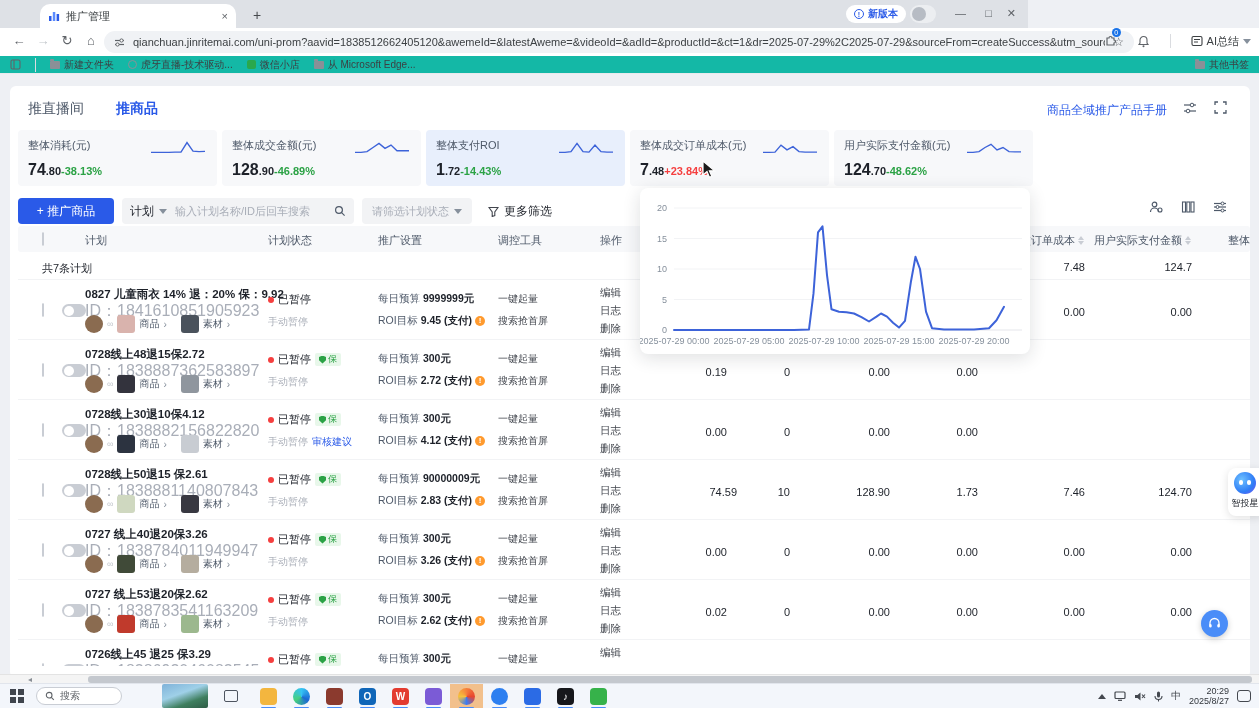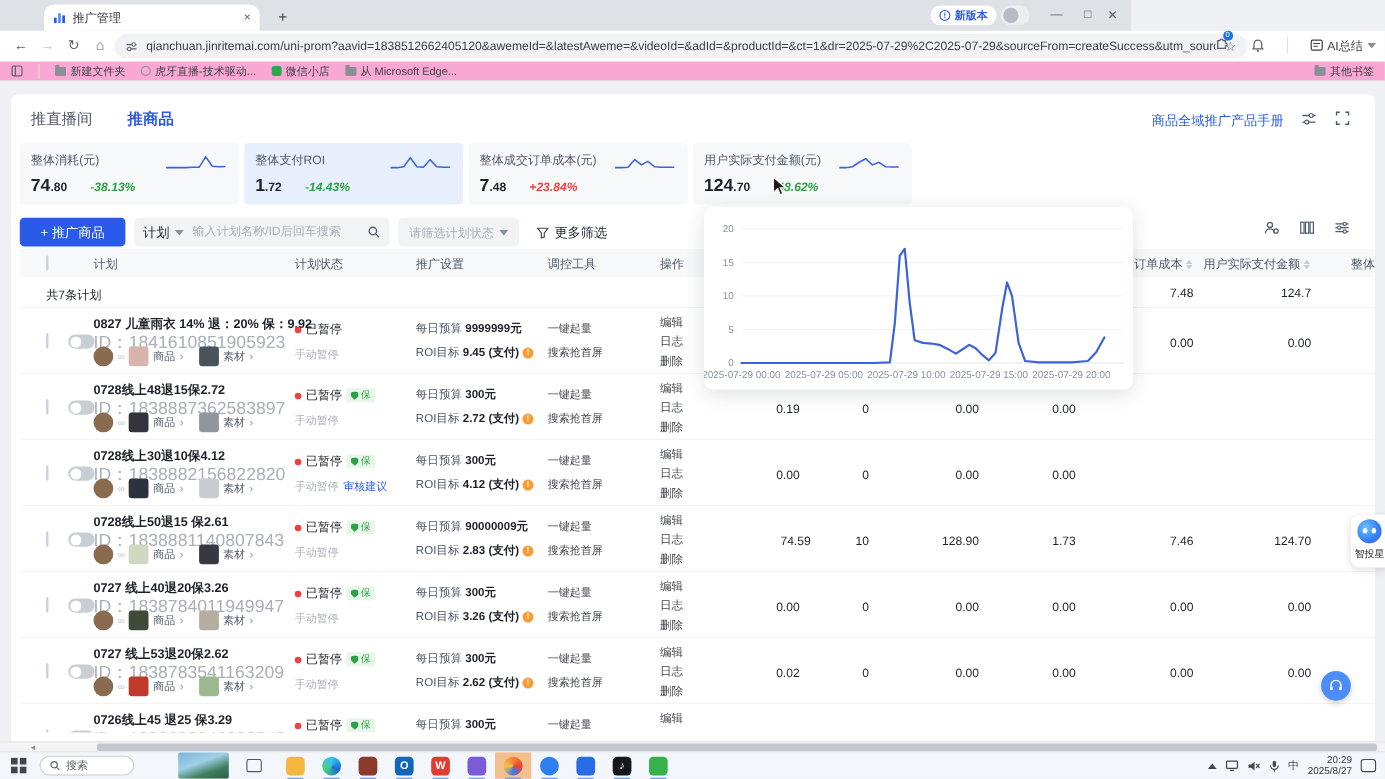--- a/index.html
+++ b/index.html
@@ -24,21 +24,21 @@
   .nav-ic { position:absolute; top:5px; font-size:13px; color:#5f6368; width:18px; text-align:center; }
   .nav-ic.disabled { color:#c3c7cc; }
   .addressbar { position:absolute; left:104px; top:3px; width:1030px; height:22px; background:#f0f2f5; border-radius:11px; display:flex; align-items:center; padding:0 10px; gap:8px; }
   .url { font-size:11px; color:#3c4043; white-space:nowrap; overflow:hidden; flex:1; }
   .star { font-size:12px; color:#5f6368; }
   .chrome-right { position:absolute; right:8px; top:4px; display:flex; align-items:center; gap:20px; }
   .badge { position:absolute; right:-4px; top:-4px; background:#1a73e8; color:#fff; border-radius:50%; width:9px; height:9px; font-size:7px; line-height:9px; text-align:center; }
   .ai-btn { display:flex; align-items:center; gap:4px; font-size:11px; color:#3c4043; }
   .vsep { width:1px; height:14px; background:#dadce0; }
 
-  .bookmarksbar { position:absolute; left:0; top:56px; width:1259px; height:18px; background:#f9a8d4; border-bottom:1px solid #e8eaed; display:flex; align-items:center; padding:0 10px; gap:14px; font-size:10px; color:#3c4043; }
+  .bookmarksbar { position:absolute; left:0; top:56px; width:1259px; height:18px; background:#14b8a6; border-bottom:1px solid #e8eaed; display:flex; align-items:center; padding:0 10px; gap:14px; font-size:10px; color:#3c4043; }
   .bm { display:flex; align-items:center; gap:4px; white-space:nowrap; }
   .bm-spacer { flex:1; }
   .folder-ic { width:10px; height:8px; background:#8a9097; border-radius:1px; position:relative; }
   .folder-ic:before { content:""; position:absolute; left:0; top:-2px; width:4px; height:2px; background:#8a9097; border-radius:1px 1px 0 0; }
   .globe-ic { width:9px; height:9px; border:1px solid #8a9097; border-radius:50%; }
   .green-ic { width:9px; height:9px; background:#2aa84c; border-radius:2px; }
 
   
   .page { position:absolute; left:0; top:74px; width:1259px; height:608px; background:#eef0f4; }
   .panel { position:absolute; left:10px; top:12px; width:1240px; height:592px; background:#fff; border-radius:6px; }
@@ -50,21 +50,21 @@
   .hdr-ic { position:absolute; top:27px; color:#4e5969; }
 
   
   .cards { position:absolute; left:18px; top:56px; display:flex; gap:5px; }
   .card { width:199px; height:56px; background:#f7f8fa; border-radius:4px; padding:8px 10px; position:relative; }
   .card.hl { background:#e8effc; }
   .card .lbl { font-size:11px; color:#4e5969; }
   .card .spark { position:absolute; right:10px; top:8px; }
   .card .val { position:absolute; left:10px; bottom:7px; font-weight:bold; color:#1d2129; font-size:16px; }
   .card .val .dec { font-size:11px; }
-  .card .delta { font-size:11px; font-weight:bold; margin-left:21px;font-style:italic; }
+  .card .delta { font-size:11px; font-weight:bold; margin-left:0; }
 
   
   .promote-btn { position:absolute; left:18px; top:124px; width:96px; height:26px; background:#2a5ae8; color:#fff; border:none; border-radius:4px; font-size:12px; font-family:inherit; }
   .search-group { position:absolute; left:122px; top:124px; width:232px; height:26px; background:#f2f3f5; border-radius:4px; display:flex; align-items:center; font-size:12px; }
   .plan-seg { display:flex; align-items:center; gap:5px; padding:0 8px; color:#1d2129; }
   .caret { width:0; height:0; border-left:4px solid transparent; border-right:4px solid transparent; border-top:5px solid #86909c; }
   .search-group input { flex:1; border:none; background:transparent; font-size:11px; font-family:inherit; color:#1d2129; outline:none; min-width:0; }
   .search-group input::placeholder { color:#a9aeb8; }
   .status-select { position:absolute; left:362px; top:124px; width:110px; height:26px; background:#f2f3f5; border-radius:4px; display:flex; align-items:center; justify-content:space-between; padding:0 10px; font-size:11px; color:#a9aeb8; }
   .more-filters { position:absolute; left:488px; top:129px; display:flex; align-items:center; gap:5px; font-size:12px; color:#1d2129; }
@@ -267,20 +267,27 @@
       </svg>
 
     <div class="cards" id="cards">
         <div class="card">
           <div class="lbl">整体消耗(元)</div>
           <svg width="58" height="18" class="spark">
             <polyline points="2.0,14.4 8.0,14.4 14.0,14.4 20.0,14.4 26.0,14.1 32.0,14.1 38.0,4.6 44.0,13.1 50.0,13.6 56.0,13.4" fill="none" stroke="#3d63d9" stroke-width="1.4"></polyline>
           </svg>
           <div class="val"><span>74</span><span class="dec">.80</span><span class="delta" style="color: rgb(43, 162, 69);">-38.13%</span></div>
         </div>
+        <div class="card">
+          <div class="lbl">整体成交金额(元)</div>
+          <svg width="58" height="18" class="spark">
+            <polyline points="2.0,14.4 8.0,14.4 14.0,13.6 20.0,9.5 26.0,5.4 32.0,10.3 38.0,7.1 44.0,12.8 50.0,12.8 56.0,12.8" fill="none" stroke="#3d63d9" stroke-width="1.4"></polyline>
+          </svg>
+          <div class="val"><span>128</span><span class="dec">.90</span><span class="delta" style="color: rgb(43, 162, 69);">-46.89%</span></div>
+        </div>
         <div class="card hl">
           <div class="lbl">整体支付ROI</div>
           <svg width="58" height="18" class="spark">
             <polyline points="2.0,14.4 8.0,14.4 14.0,13.6 20.0,5.4 26.0,13.6 32.0,14.1 38.0,7.1 44.0,13.6 50.0,14.1 56.0,14.1" fill="none" stroke="#3d63d9" stroke-width="1.4"></polyline>
           </svg>
           <div class="val"><span>1</span><span class="dec">.72</span><span class="delta" style="color: rgb(43, 162, 69);">-14.43%</span></div>
         </div>
         <div class="card">
           <div class="lbl">整体成交订单成本(元)</div>
           <svg width="58" height="18" class="spark">

